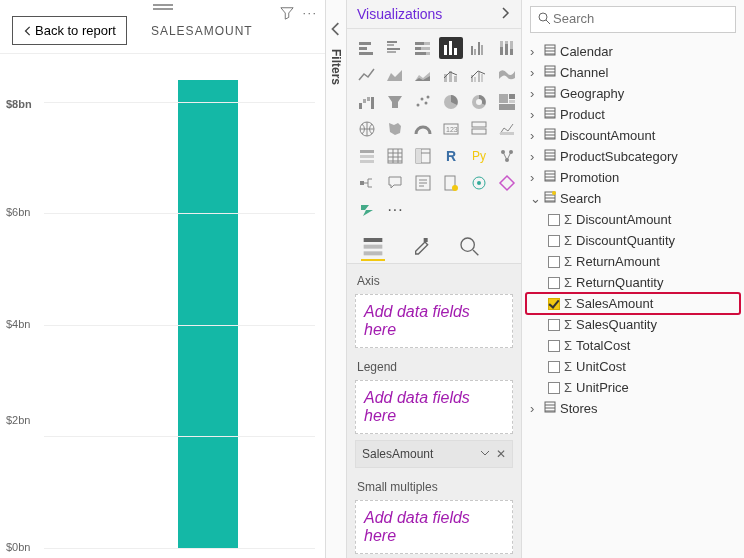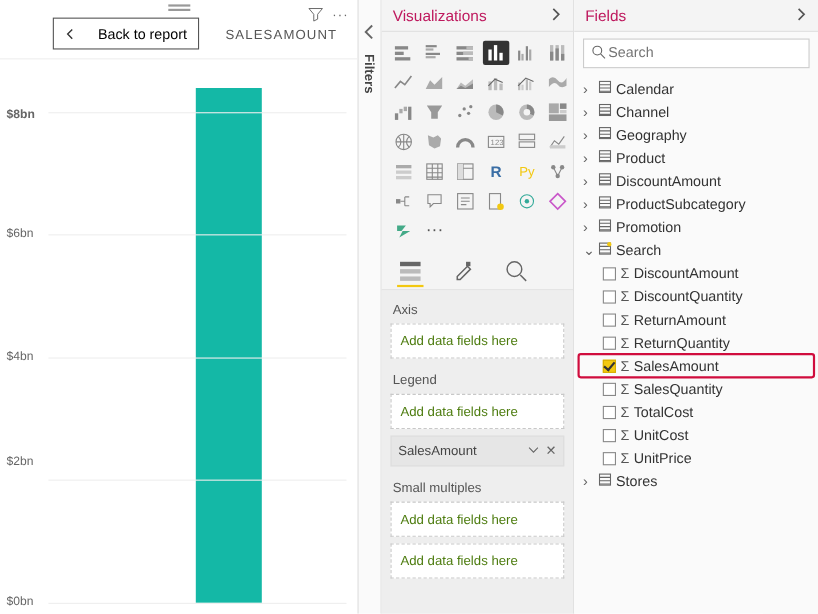--- a/index.html
+++ b/index.html
@@ -1,53 +1,53 @@
 <!DOCTYPE html>
 <html><head>
 <meta charset="utf-8">
 <style>
   * { box-sizing: border-box; margin: 0; padding: 0; }
   body { font-family: "Segoe UI", Arial, sans-serif; font-size: 12px; color: #333; background: #fff; width: 744px; height: 558px; overflow: hidden; display: flex; }
   
   .chart-panel { width: 378px; height: 558px; border-right: 1px solid #ddd; position: relative; display: flex; flex-direction: column; }
   .chart-header { display: flex; align-items: center; height: 54px; padding: 10px 6px 2px 12px; border-bottom: 1px solid #eee; position: relative; }
   .top-handle { position: absolute; top: 4px; left: 50%; transform: translateX(-50%); width: 20px; height: 2px; border-top: 2px solid #999; border-bottom: 2px solid #999; box-sizing: content-box; }
-  .back-btn { border: 1px solid #555; padding: 6px 10px; display: inline-flex; align-items: center; gap: 20px; font-size: 13px; cursor: pointer; background: #fff; margin-left: 36px; }
+  .back-btn { border: 1px solid #555; padding: 6px 10px; display: inline-flex; align-items: center; gap: 2px; font-size: 13px; cursor: pointer; background: #fff; }
   .back-btn svg { width: 10px; height: 10px; }
   .chart-title { margin-left: 24px; letter-spacing: 1px; font-size: 12px; color: #555; }
   .top-icons { position: absolute; right: 8px; top: 6px; display: flex; gap: 8px; color: #666; }
   .top-icons svg { width: 14px; height: 14px; }
   
   .chart-body { flex: 1; position: relative; padding: 20px 10px 0 48px; }
   .y-label { position: absolute; left: 6px; font-size: 11px; color: #666; }
   .gridline { position: absolute; left: 44px; right: 10px; border-top: 1px solid #eee; }
   .plot { position: absolute; left: 48px; right: 10px; top: 20px; bottom: 10px; }
   .bar { position: absolute; background: #14b8a6; bottom: 0; }
   
   .filters-tab { width: 24px; border-right: 1px solid #ddd; background: #fafafa; display: flex; flex-direction: column; align-items: center; padding-top: 22px; gap: 10px; }
   .filters-tab svg { width: 14px; height: 14px; color: #666; }
   .filters-label { writing-mode: vertical-rl; font-size: 12px; font-weight: 600; color: #444; }
   
   .viz-panel { width: 175px; border-right: 1px solid #ddd; background: #f4f4f4; display: flex; flex-direction: column; }
   .panel-header { display: flex; align-items: center; justify-content: space-between; padding: 6px 10px 6px 10px; border-bottom: 1px solid #e0e0e0; background: #f4f4f4; }
-  .panel-title { font-size: 14px; color: #be185d; }
+  .panel-title { font-size: 14px; color: #6d28d9; }
   .panel-header svg { width: 12px; height: 12px; color: #555; }
   .viz-grid { display: grid; grid-template-columns: repeat(6, 24px); gap: 5px 4px; padding: 8px 8px; }
   .viz-cell { width: 24px; height: 22px; display: flex; align-items: center; justify-content: center; color: #555; border-radius: 2px; }
   .viz-cell.sel { background: #333; color: #fff; }
   .viz-cell.y { color: #f2c811; }
   .viz-cell svg { width: 18px; height: 18px; }
   .viz-cell.more { font-size: 16px; color: #555; }
   .viz-tabs { display: flex; gap: 24px; padding: 4px 14px 2px 14px; border-bottom: 1px solid #ddd; }
   .viz-tab { width: 24px; height: 28px; display:flex; align-items:center; justify-content:center; color:#555; border-bottom:2px solid transparent; }
   .viz-tab.active { border-bottom: 2px solid #f2c811; }
   .viz-wells { flex: 1; overflow: hidden; background:#eee; }
   .well { padding: 4px 8px 2px 8px; }
   .well-label { font-size: 12px; color: #555; padding: 6px 2px; background: #eee;}
-  .well-drop { border: 1px dashed #c8c8c8; background: #fff; padding: 8px 8px; font-size: 12px; color: #4d7c0f; }
+  .well-drop { border: 1px dashed #c8c8c8; background: #fff; padding: 8px 8px; font-size: 16px; color: #a21caf; font-style: italic; }
   .well-value { border: 1px solid #ddd; background: #e6e6e6; padding: 6px 6px; font-size: 12px; color: #444; display: flex; align-items: center; justify-content: space-between; }
   .well-vr { display:flex; gap:6px; align-items:center; color:#666; }
   
   .fields-panel { flex: 1; background: #fafafa; display: flex; flex-direction: column; }
   .search { margin: 6px 8px; border: 1px solid #ccc; background: #fff; display: flex; align-items: flex-start; padding: 4px 6px; gap: 2px; }
   .search input { border: none; outline: none; font-size: 13px; flex: 1; background: transparent; }
   .tree { padding: 2px 4px 6px 4px; font-size: 13px; color: #333; overflow: hidden; }
   .tree-row { display: flex; align-items: center; gap: 4px; padding: 3px 4px; cursor: default; }
   .tree-row.lvl0 { padding-left: 4px; }
   .tree-row.lvl1 { padding-left: 22px; }
@@ -404,26 +404,20 @@
       <div class="well-label">Small multiples</div>
       <div class="well-drop">Add data fields here</div>
     </div>
     <div class="well">
       <div class="well-drop">Add data fields here</div>
     </div>
   </div>
 </div>
 
 <div class="fields-panel">
-  <div class="panel-header">
-    <span class="panel-title">Fields</span>
-    <span><svg viewBox="0 0 12 12">
-          <path d="M4 1 L9 6 L4 11" fill="none" stroke="#555" stroke-width="1.5"></path>
-        </svg></span>
-  </div>
   <div class="search">
     <span><svg viewBox="0 0 14 14" width="14" height="14">
           <circle cx="6" cy="6" r="4" fill="none" stroke="#666"></circle>
           <path d="M9 9l4 4" stroke="#666"></path>
         </svg></span>
     <input placeholder="Search" style="">
   </div>
   <div class="tree">
     <div class="tree-row lvl0">
         <span class="caret">›</span>

